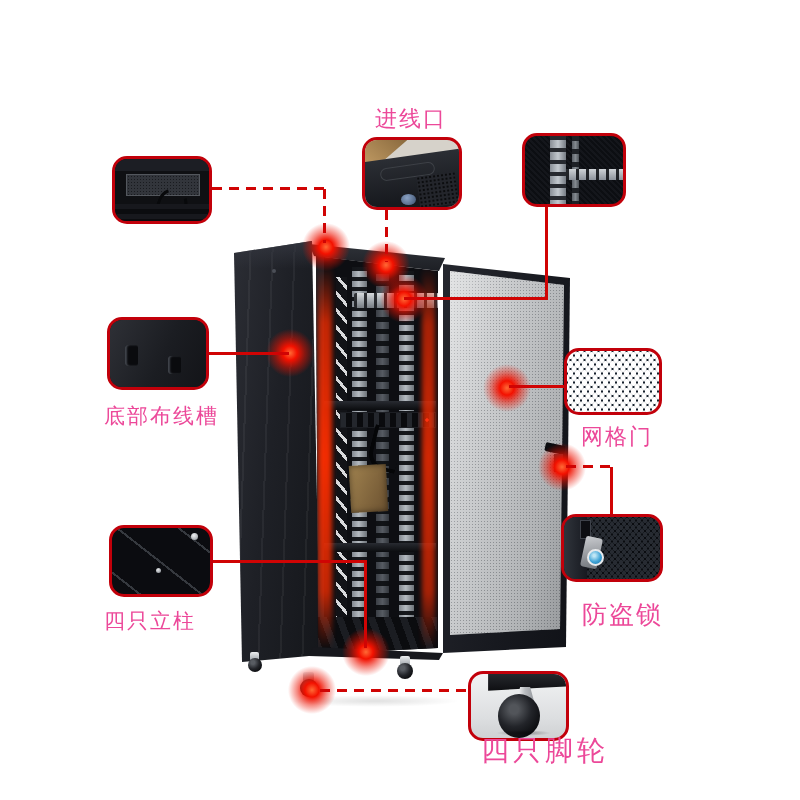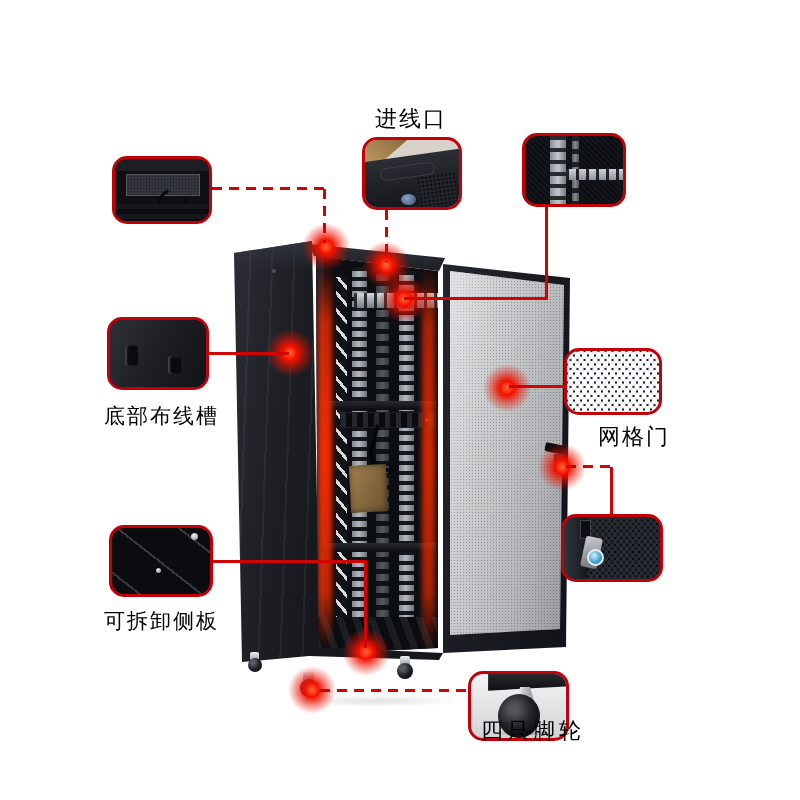--- a/index.html
+++ b/index.html
@@ -3,21 +3,21 @@
 <meta charset="utf-8">
 <style>
   html,body{margin:0;padding:0;background:#ffffff;}
   #canvas{position:relative;width:800px;height:800px;background:#ffffff;overflow:hidden;
           font-family:"DejaVu Sans","Liberation Sans",sans-serif;}
   
   .banner{position:absolute;left:7px;top:3px;width:240px;height:78px;
           background:var(--banner-red,#ea0000);display:flex;align-items:center;justify-content:center;}
   .banner span{color:#ffffff;font-size:52px;font-weight:bold;letter-spacing:3px;white-space:nowrap;}
   
-  .label{position:absolute;color:#000000;font-weight:500;letter-spacing:2px;white-space:nowrap;}
+  .label{position:absolute;color:#ec4899;font-weight:500;letter-spacing:2px;white-space:nowrap;}
   
   .pbox{position:absolute;border:3px solid var(--callout-border-red,#c2000a);border-radius:15px;
         overflow:hidden;box-sizing:border-box;background:#14151a;}
   .pbox *{position:absolute;}
   
   .solid-h{position:absolute;height:3px;background:var(--line-red,#d00404);}
   .solid-v{position:absolute;width:3px;background:var(--line-red,#d00404);}
   .dash-h{position:absolute;height:3px;background:repeating-linear-gradient(90deg,var(--line-red,#d00404) 0 10px,transparent 10px 17px);}
   .dash-v{position:absolute;width:3px;background:repeating-linear-gradient(180deg,var(--line-red,#d00404) 0 10px,transparent 10px 17px);}
   
@@ -157,50 +157,51 @@
     <div style="left:0;top:0;width:100%;height:100%;background:linear-gradient(115deg,#2e3036,#1b1d22 55%,#131418);"></div>
     <div style="left:16%;top:38%;width:13%;height:30%;border-radius:3px;background:#0a0b0e;box-shadow:inset 2px 0 2px #41454c;"></div>
     <div style="left:60%;top:54%;width:14%;height:26%;border-radius:3px;background:#0a0b0e;box-shadow:inset 2px 0 2px #41454c;"></div>
   </div>
   <div class="label" style="left:104px;top:402px;font-size:21px;">底部布线槽</div>
 
   <div class="pbox" style="left:564px;top:348px;width:98px;height:67px;
               background-color:#16202c;
               background-image:radial-gradient(2.8px 3.6px at 3.5px 4.5px,#ffffff 88%,transparent 100%),radial-gradient(2.8px 3.6px at 3.5px 4.5px,#ffffff 88%,transparent 100%);
               background-size:7px 9px,7px 9px;background-position:0 0,3.5px 4.5px;"></div>
-  <div class="label" style="left:581px;top:422px;font-size:22px;margin-left:17px;">网格门</div>
+  <div class="label" style="left:581px;top:422px;font-size:22px;">网格门</div>
 
   <div class="pbox" style="left:561px;top:514px;width:102px;height:68px;
               background-color:#0a0c10;
               background-image:radial-gradient(2.2px 2.6px at 3px 3.5px,#272b32 88%,transparent 100%),radial-gradient(2.2px 2.6px at 3px 3.5px,#272b32 88%,transparent 100%);
               background-size:6px 7px,6px 7px;background-position:0 0,3px 3.5px;">
     <div style="left:0;top:0;width:24%;height:100%;background:linear-gradient(90deg,#30343b,#171920);"></div>
     <div style="left:17%;top:5%;width:9%;height:27%;background:#0d0e12;border:1px solid #3e424a;"></div>
     <div style="left:20%;top:32%;width:18%;height:50%;border-radius:3px;transform:rotate(12deg);
                 background:linear-gradient(160deg,#caccd0,#6f7379);"></div>
     <div style="left:24%;top:52%;width:13px;height:13px;border-radius:50%;border:2px solid #e8eaec;
                 background:radial-gradient(circle at 40% 35%,#bfe6f5 10%,#3fa3d6 55%,#1c6fa0);"></div>
   </div>
+  <div class="label" style="left:582px;top:598px;font-size:25px;">防盗锁</div>
 
   <div class="pbox" style="left:109px;top:525px;width:104px;height:72px;background:#0b0c10;">
     <div style="left:0;top:0;width:100%;height:100%;
                 background:repeating-linear-gradient(38deg,transparent 0 16px,rgba(165,175,185,.28) 16px 18px,transparent 18px 38px);"></div>
     <div style="right:12%;top:8%;width:7px;height:7px;border-radius:50%;background:radial-gradient(circle at 40% 35%,#f0f2f4,#8a8f95);"></div>
     <div style="left:45%;top:60%;width:5px;height:5px;border-radius:50%;background:radial-gradient(circle at 40% 35%,#e8eaec,#7c8187);"></div>
   </div>
-  <div class="label" style="left:104px;top:607px;font-size:21px;">可拆卸侧板</div>
+  <div class="label" style="left:104px;top:607px;font-size:21px;">四只立柱</div>
 
   <div class="pbox" style="left:468px;top:671px;width:101px;height:70px;
               background:linear-gradient(180deg,#f2f3f4,#dcdee0 70%,#cfd1d3);">
     <div style="left:18%;top:0;width:82%;height:26%;background:linear-gradient(180deg,#26282d,#0e0f12);
                 clip-path:polygon(0 0,100% 0,100% 75%,0 100%);"></div>
     <div style="left:44%;top:20%;width:26%;height:42%;
                 clip-path:polygon(30% 0,70% 0,100% 100%,0 100%);
                 background:linear-gradient(90deg,#f5f6f7 20%,#b9bcc0 50%,#888c91);"></div>
     <div style="left:28%;top:32%;width:42px;height:44px;border-radius:50%;
                 background:radial-gradient(circle at 38% 35%,#52555a 0 12%,#222429 45%,#0c0d10 75%,#000);"></div>
     <div style="left:26%;bottom:3%;width:58%;height:9%;border-radius:50%;
                 background:radial-gradient(ellipse,rgba(0,0,0,.35),transparent 70%);"></div>
   </div>
-  <div class="label" style="left:481px;top:716px;font-size:22px;letter-spacing:4px;font-family:Liberation Mono, monospace;">四只脚轮</div>
+  <div class="label" style="left:481px;top:732px;font-size:28px;letter-spacing:4px;font-family:Liberation Mono, monospace;">四只脚轮</div>
 
 
 </div>
 
 </body></html>

